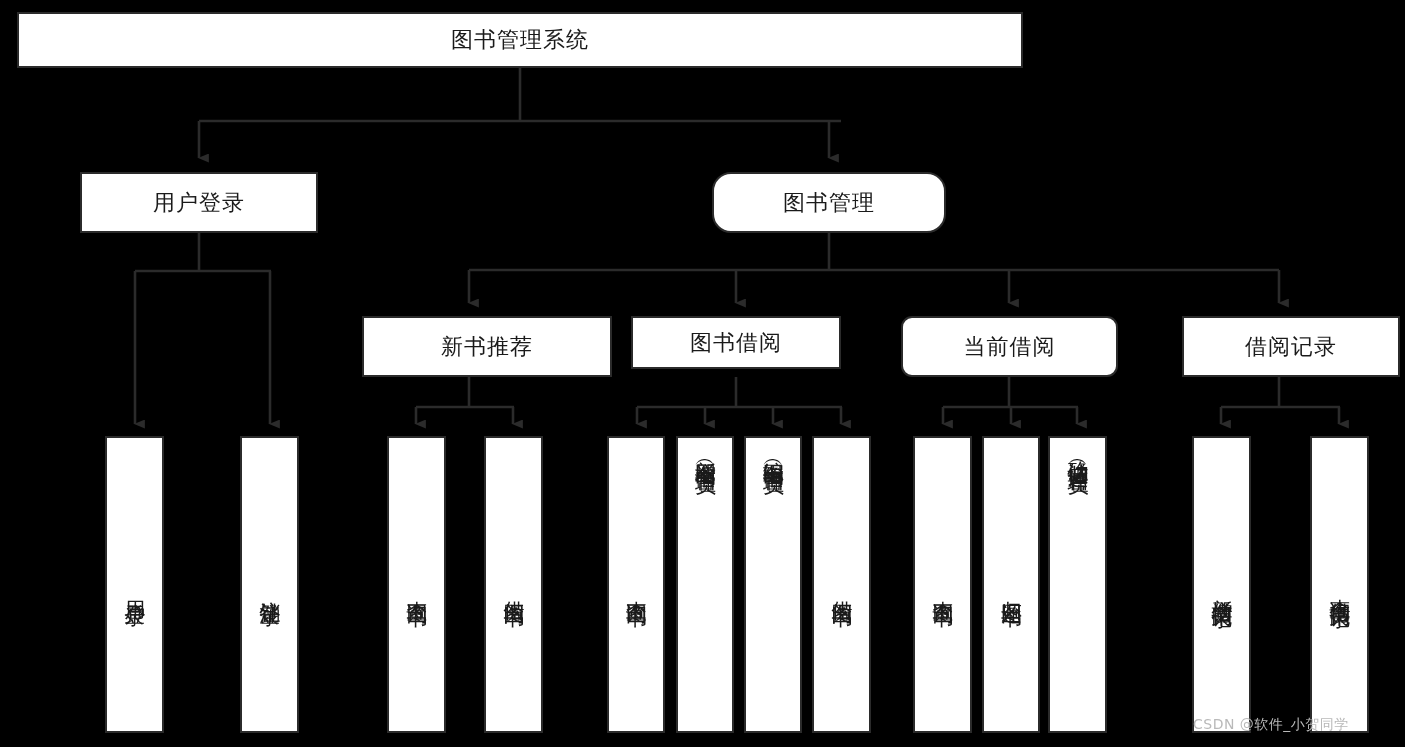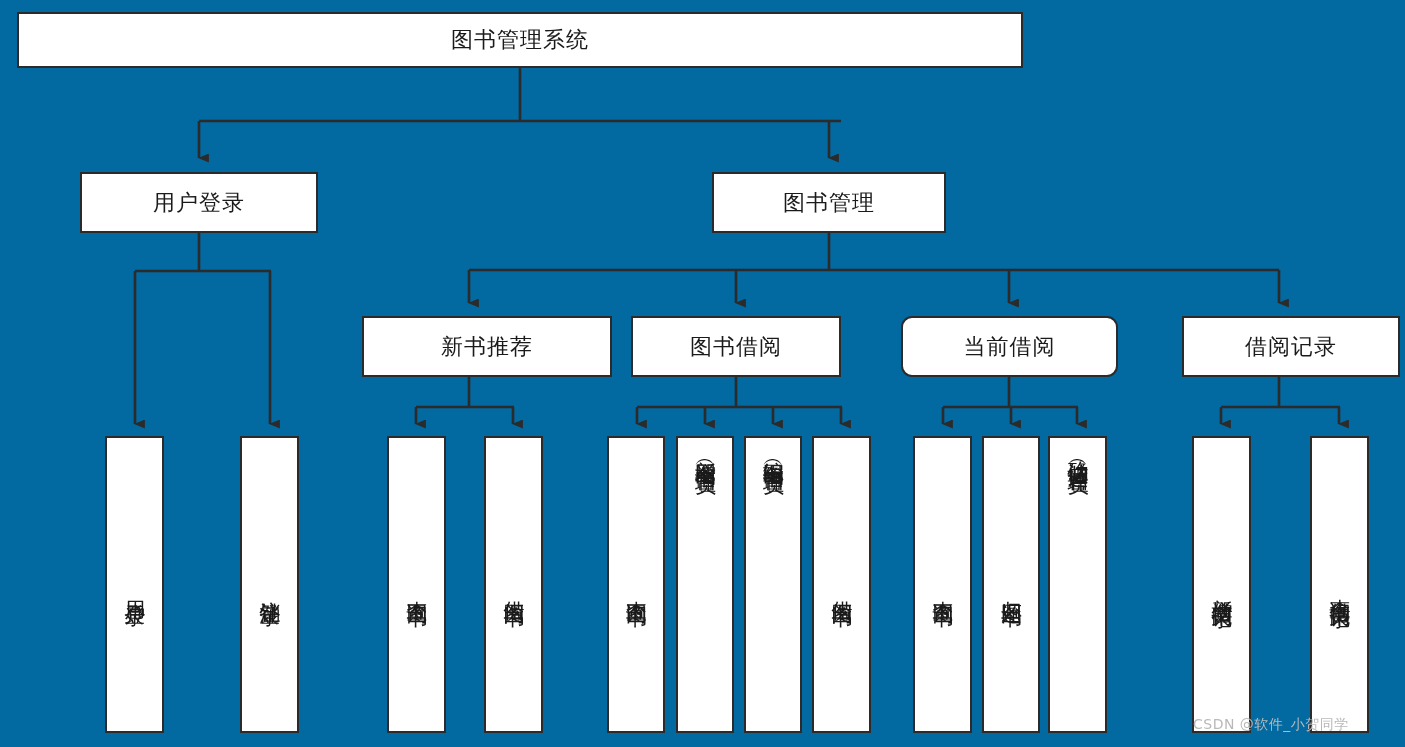--- a/index.html
+++ b/index.html
@@ -7,21 +7,21 @@
     padding: 0;
     background: #ffffff;
   }
   body {
     font-family: "DejaVu Sans", "Liberation Sans", sans-serif;
   }
   #canvas {
     position: relative;
     width: 1405px;
     height: 747px;
-    background: #0369a1;
+    background: #000000;
     overflow: hidden;
   }
   #wires {
     position: absolute;
     left: 0; top: 0;
     width: 1405px;
     height: 747px;
   }
   .node {
     position: absolute;
@@ -116,28 +116,28 @@
     </g>
   </svg>
 
   <div class="node horiz" style="left:17px; top:12px; width:1006px; height:56px;">
     <span>图书管理系统</span>
   </div>
 
   <div class="node horiz" style="left:80px; top:172px; width:238px; height:61px;">
     <span>用户登录</span>
   </div>
-  <div class="node horiz" style="left:712px; top:172px; width:234px; height:61px;">
+  <div class="node horiz" style="left:712px; top:172px; width:234px; height:61px;border-radius:19px;">
     <span>图书管理</span>
   </div>
 
   <div class="node horiz" style="left:362px; top:316px; width:250px; height:61px;">
     <span>新书推荐</span>
   </div>
-  <div class="node horiz" style="left:631px; top:316px; width:210px; height:61px;">
+  <div class="node horiz" style="left:631px; top:316px; width:210px; height:53px;">
     <span>图书借阅</span>
   </div>
   <div class="node horiz" style="left:901px; top:316px; width:217px; height:61px;border-radius:11px;">
     <span>当前借阅</span>
   </div>
   <div class="node horiz" style="left:1182px; top:316px; width:218px; height:61px;">
     <span>借阅记录</span>
   </div>
 
   <div class="node vert midtext" style="left:105px; top:436px; width:59px; height:297px;">

